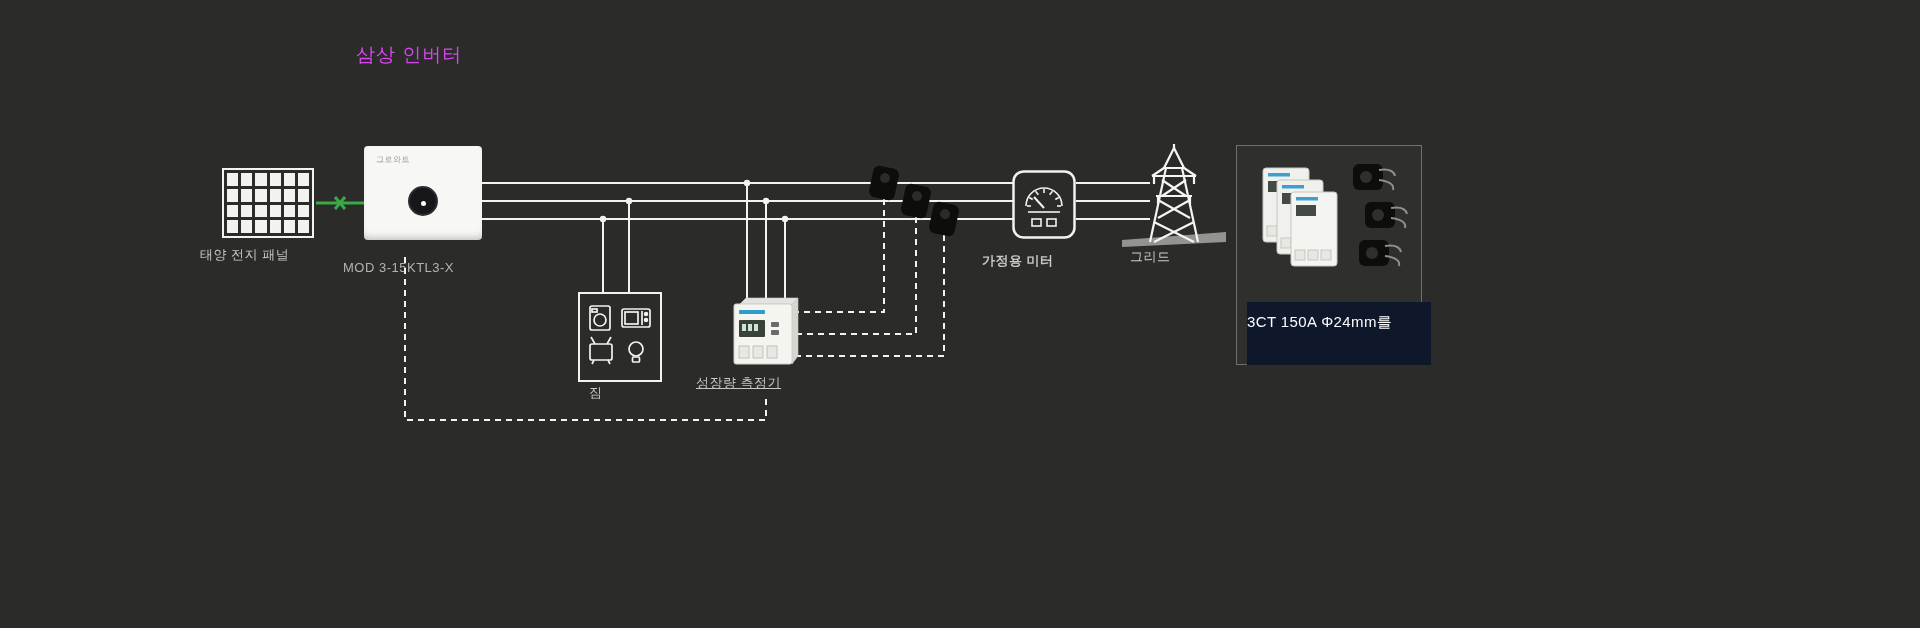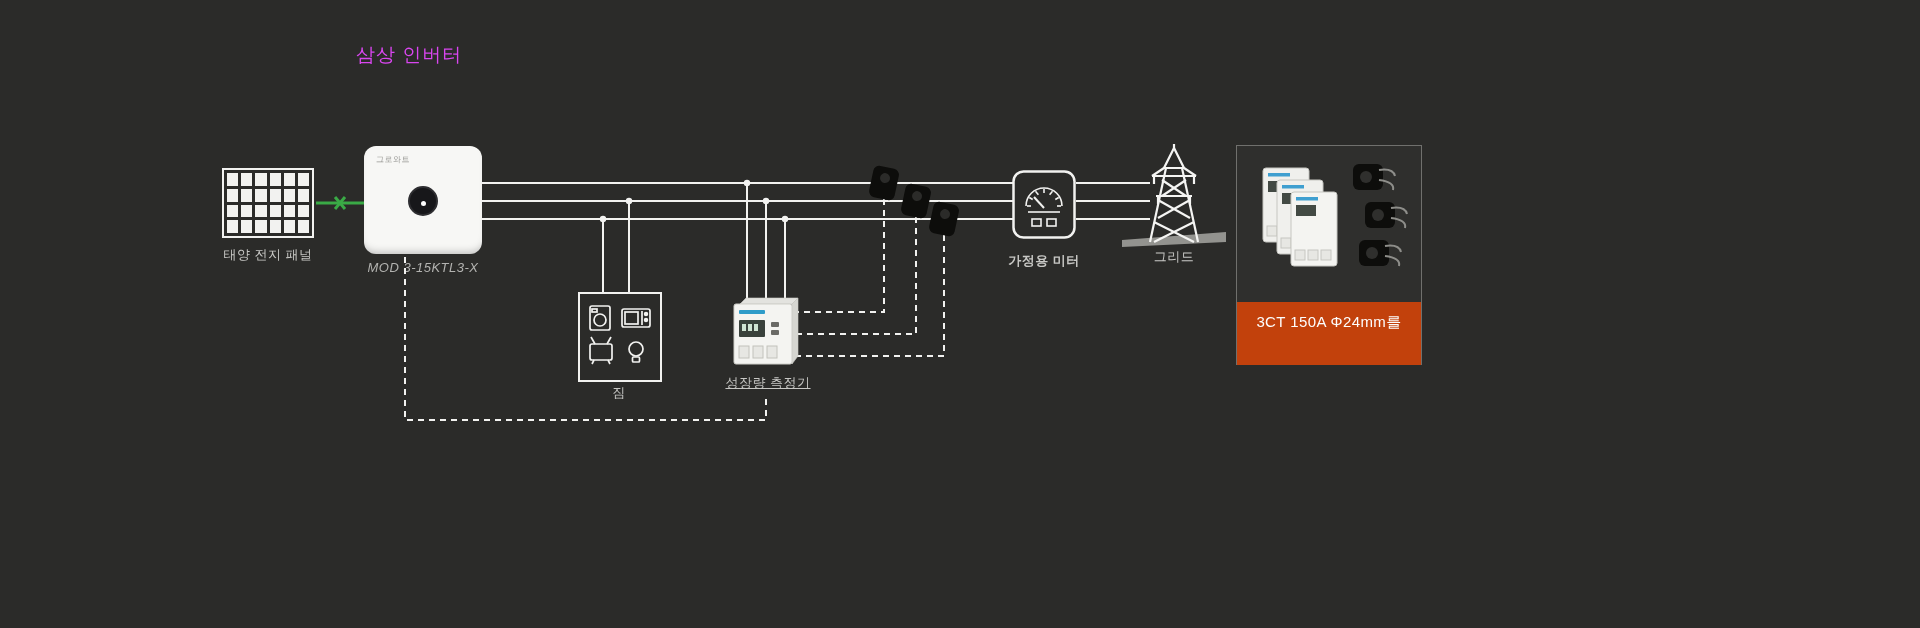--- a/index.html
+++ b/index.html
@@ -1,42 +1,42 @@
 <!DOCTYPE html>
 <html><head>
 <meta charset="utf-8">
 <style>
   html,body{margin:0;padding:0;background:#2b2b29;}
   .stage{position:relative;width:1920px;height:628px;background:#2b2b29;overflow:hidden;
          font-family:"Liberation Sans","DejaVu Sans",sans-serif;}
   .abs{position:absolute;}
   .title{position:absolute;left:336px;top:42px;color:#d946ef;font-size:19px;font-weight:400;letter-spacing:1px;margin-left:20px;}
-  .label{position:absolute;color:#c7c7c4;font-size:13px;text-align:center;letter-spacing:.5px;}
+  .label{position:absolute;color:#c7c7c4;font-size:13px;letter-spacing:.5px;}
   .wires{position:absolute;left:0;top:0;z-index:1;pointer-events:none;}
   .node{position:absolute;z-index:2;}
 
   
   .solar{left:222px;top:168px;width:92px;height:70px;border:2px solid #f2f2f0;box-sizing:border-box;
          padding:3px;display:grid;grid-template-columns:repeat(6,1fr);grid-template-rows:repeat(4,1fr);gap:3px;background:#2b2b29;}
   .solar i{background:#f2f2f0;display:block;}
 
   
-  .inverter{left:364px;top:146px;width:118px;height:108px;background:#f7f7f5;border-radius:12px;
+  .inverter{left:364px;top:146px;width:118px;height:94px;background:#f7f7f5;border-radius:4px;
             box-shadow:inset 0 -7px 9px -6px rgba(0,0,0,.28);}
   .inverter .brand{position:absolute;left:12px;top:8px;font-size:8px;color:#9a9a97;letter-spacing:.5px;}
   .knob{position:absolute;left:44px;top:40px;width:30px;height:30px;border-radius:50%;background:#17171a;border:2px solid #2e2e31;box-sizing:border-box;}
   .knob::after{content:"";position:absolute;left:11px;top:13px;width:5px;height:5px;border-radius:50%;background:#fdfdfd;}
 
   
   .loadbox{left:578px;top:292px;width:84px;height:90px;border:2px solid #f2f2f0;box-sizing:border-box;}
 
   
   .product{left:1236px;top:145px;width:186px;height:220px;border:1px solid #70706d;box-sizing:border-box;background:#2f2f2d;}
   .product .img{position:relative;width:100%;height:156px;}
-  .product .band{width:100%;height:63px;background:#c2410c;color:#fdfdfd;text-align:center;}
+  .product .band{width:100%;height:63px;background:#0f172a;color:#fdfdfd;text-align:left;margin-left:10px;}
   .product .band .l1{padding-top:11px;font-size:15px;letter-spacing:.4px;}
   .product .band .l2{padding-top:7px;font-size:16px;letter-spacing:.4px;}
 </style>
 </head>
 <body>
 
 <div class="stage">
 
   <div class="title">삼상 인버터</div>
 
@@ -123,21 +123,21 @@
       <i></i>
       <i></i>
       <i></i>
   </div>
   <div class="label" style="left:200px;top:246px;width:136px;">태양 전지 패널</div>
 
   <div class="abs node inverter">
     <div class="brand">그로와트</div>
     <div class="knob"></div>
   </div>
-  <div class="label" style="left:343px;top:260px;width:160px;color:#b3b3b0;font-style:italic;">MOD 3-15KTL3-X</div>
+  <div class="label" style="left:343px;top:260px;width:160px;color:#b3b3b0;">MOD 3-15KTL3-X</div>
 
   <div class="abs node loadbox">
     <svg width="80" height="86" viewBox="0 0 80 86" style="position:absolute;left:0;top:0;">
       <g stroke="#f2f2f0" stroke-width="1.7" fill="none">
 
         <g>
           <rect x="10" y="12" width="20" height="24" rx="2"></rect>
           <circle cx="20" cy="26" r="6"></circle>
           <rect x="12" y="15" width="5" height="3"></rect>
         </g>

